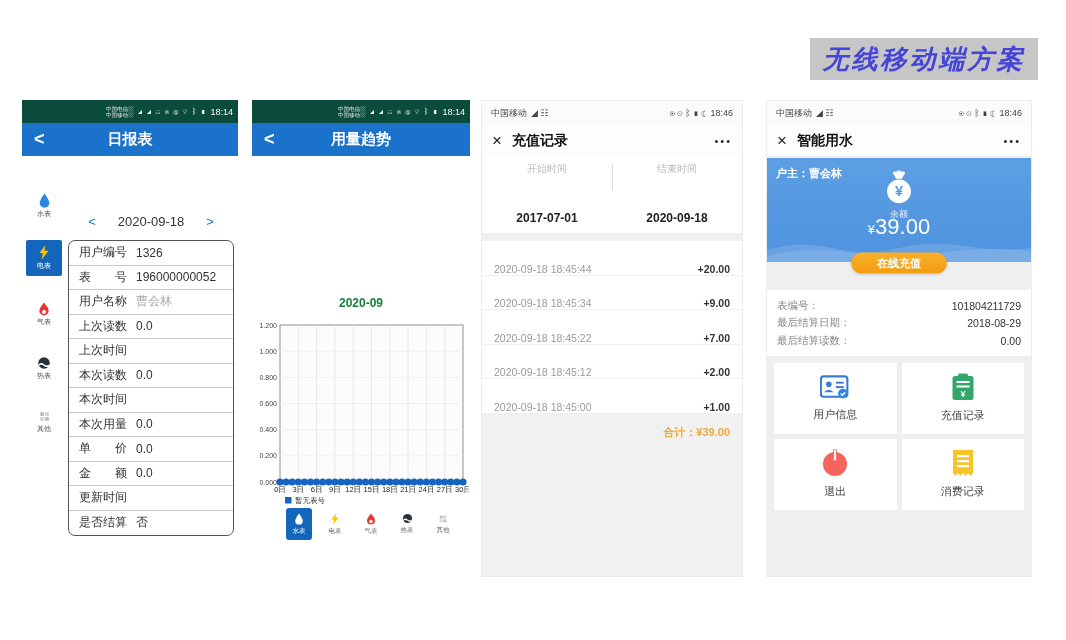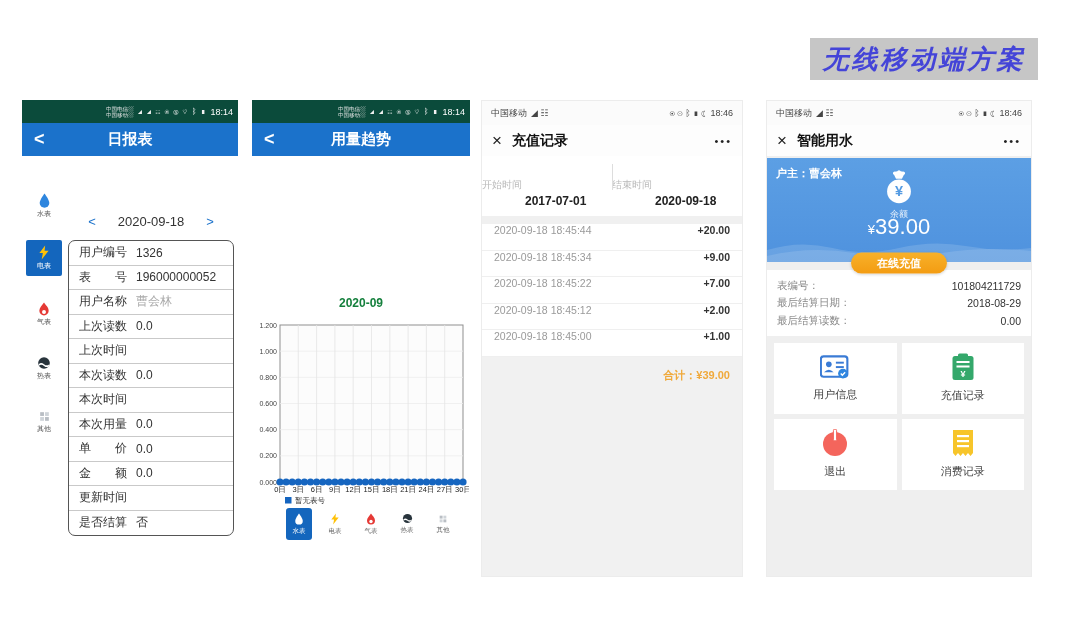--- a/index.html
+++ b/index.html
@@ -63,46 +63,46 @@
   #usage-chart { position:absolute; left:2px; top:162px; }
   .tab-row { position:absolute; left:34px; top:352px; display:flex; gap:10px; }
   .tab { width:26px; height:32px; display:flex; flex-direction:column; align-items:center; justify-content:center;
     gap:2px; cursor:pointer; border-radius:3px; }
   .tab .tlabel { font-size:6.5px; color:#666; }
   .tab.sel { background:#1466bd; }
   .tab.sel .tlabel { color:#fff; }
 
   
   .filter { display:flex; background:#fff; padding:6px 0 8px 0; position:relative; }
-  .fcol { flex:1; display:flex; align-items:center; gap:3px; cursor:pointer; }
+  .fcol { flex:1; display:flex; flex-direction:column; align-items:center; gap:3px; cursor:pointer; }
   .fcol .flab { font-size:10px; color:#b9b9b9; }
   .fcol .fval { font-size:12px; font-weight:bold; color:#222;margin-top:32px; }
   .fdiv { position:absolute; left:50%; top:8px; width:1px; height:26px; background:#ddd; }
   .gap-band { height:8px; background:#f0f0f0; }
-  .rec-row { height:26.5px; display:flex; align-items:flex-start; padding:0 12px; border-bottom:1px solid #efefef;
-    background:#fff; }
+  .rec-row { height:26.5px; display:flex; align-items:flex-end; padding:0 12px; border-bottom:1px solid #efefef;
+    background:#fff;margin-top:8px; }
   .rec-row .rtime { font-size:10.5px; color:#9a9a9a; }
   .rec-row .ramt { margin-left:auto; font-size:10.5px; color:#333; font-weight:bold; }
   .total-area { background:#f1f1f1; height:286px; padding:8px 12px 0 29px; text-align:right; }
   .total-area .total { font-size:11px; font-weight:bold; color:#f0a93a; }
 
   
   .card { position:relative; margin-top:2px; height:104px; background:linear-gradient(180deg,#5c9fe4,#4f92de);
     color:#fff; overflow:visible; }
   .card .owner { position:absolute; left:9px; top:8px; font-size:11px; font-weight:bold; }
   .card .bagwrap { position:absolute; left:0; right:0; top:12px; display:flex; justify-content:center; }
   .card .bal-label { position:absolute; left:0; right:0; top:50px; text-align:center; font-size:9px; color:rgba(255,255,255,.85); }
   .card .bal { position:absolute; left:0; right:0; top:56px; text-align:center; font-size:22px; font-weight:normal; }
   .card .bal .sym { font-size:13px; }
   .card svg.waves { position:absolute; left:0; bottom:0; width:100%; height:26px; }
   .recharge-btn { position:absolute; left:50%; bottom:0; transform:translate(-50%,55%); width:96px; height:21px;
     background:linear-gradient(180deg,#f8b12a,#f39c12); border:none; border-radius:11px; color:#fff;
     font-size:11px; font-weight:bold; cursor:pointer; box-shadow:0 1px 3px rgba(0,0,0,.18); z-index:3;
     font-family:Liberation Mono, monospace; }
-  .info-box { margin-top:8px; background:#fff; padding:7px 10px 6px 10px; }
+  .info-box { margin-top:28px; background:#fff; padding:7px 10px 6px 10px; }
   .info-row { display:flex; height:17.5px; align-items:center; font-size:10.5px; }
   .info-row .ilab { color:#888; }
   .info-row .ival { margin-left:auto; color:#333; }
   .menu-grid { display:grid; grid-template-columns:1fr 1fr; gap:5px; padding:7px; background:#efefef; }
   .menu-card { background:#fff; height:71px; display:flex; flex-direction:column; align-items:center;
     justify-content:center; gap:7px; cursor:pointer; }
   .menu-card .mlabel { font-size:11px; color:#444; }
 
   .ic { display:block; }
 </style>

